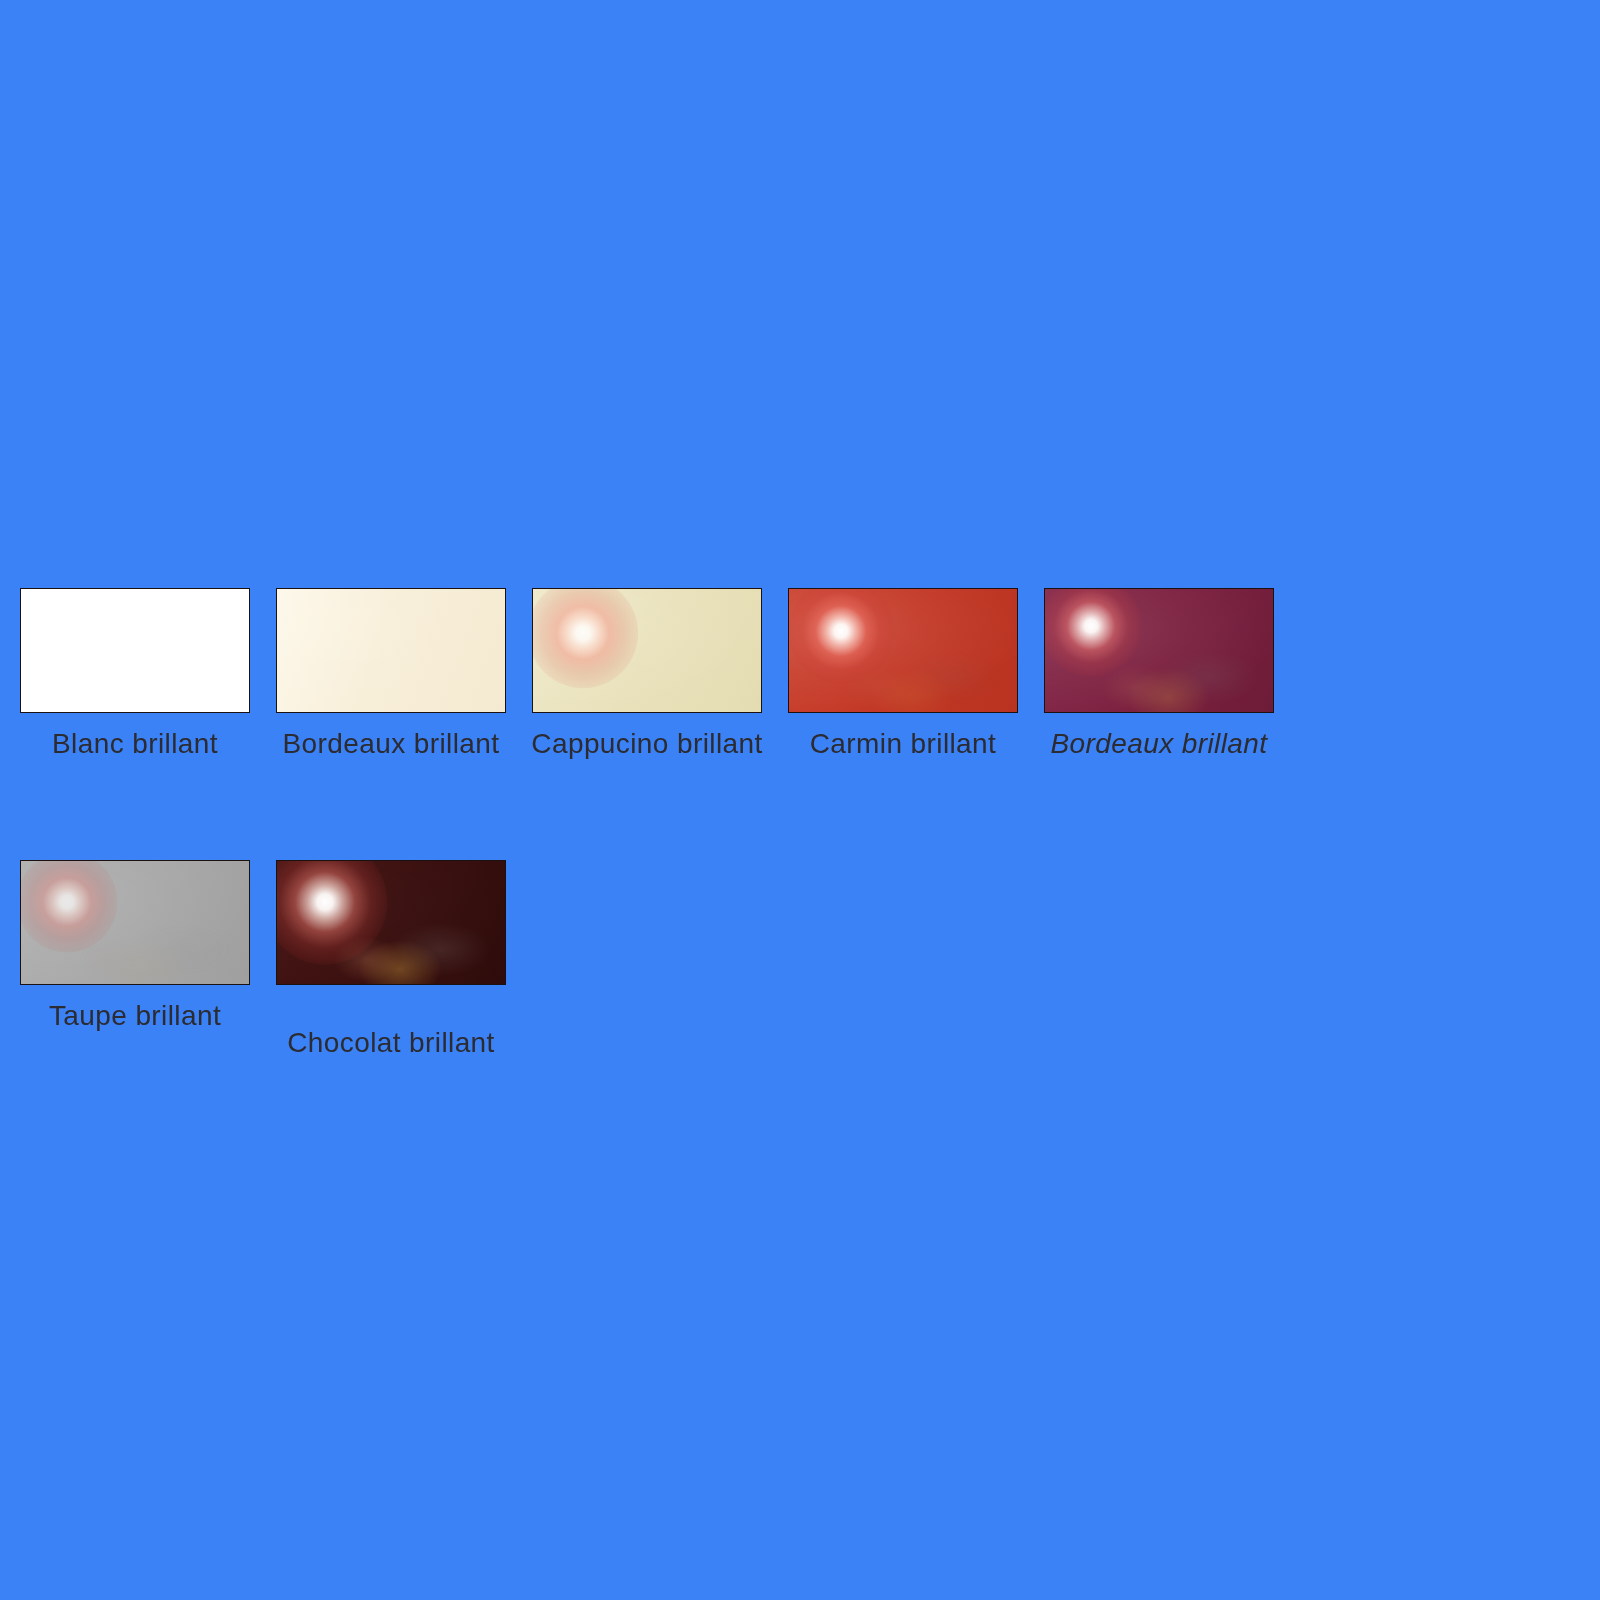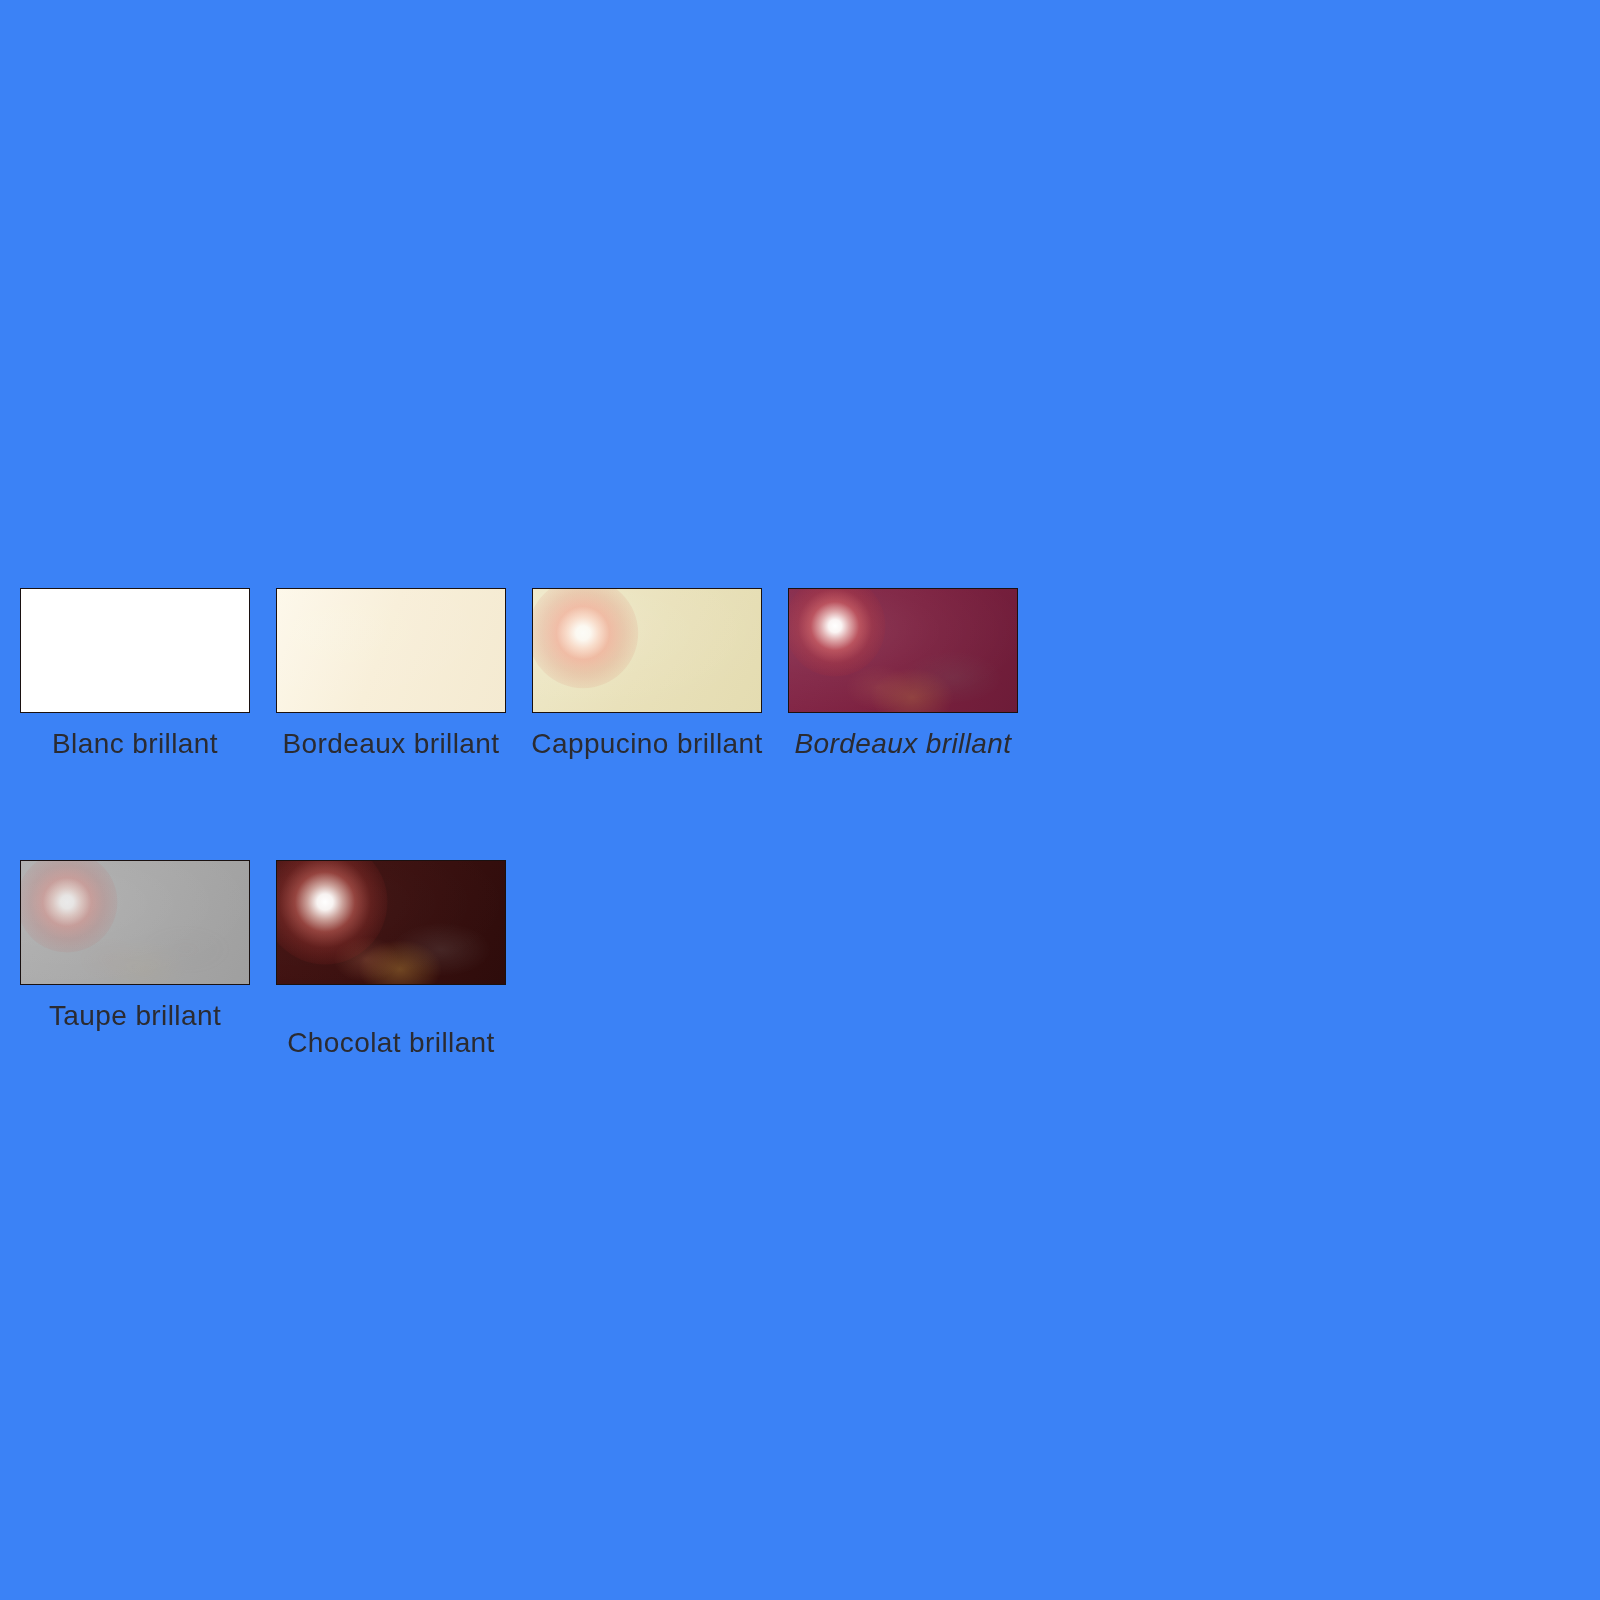--- a/index.html
+++ b/index.html
@@ -142,20 +142,29 @@
       <div class="swatch-cell">
         <div class="swatch-chip" style="border-color: rgb(26, 17, 16);">
           <div class="chip-base" style="background: linear-gradient(118deg, rgb(239, 233, 201) 0%, rgb(233, 225, 186) 50%, rgb(228, 220, 177) 100%);"></div>
           <div class="chip-sheen" style="opacity: 0.55;"></div>
           <div class="chip-blobs" style="opacity: 0;"></div>
           <div class="chip-spot" style="left: 22%; top: 36%; opacity: 0.85; transform: translate(-50%, -50%) scale(1.15);"></div>
         </div>
         <div class="swatch-label" style="color: rgb(43, 43, 49);">Cappucino brillant</div>
       </div>
 
+      <div class="swatch-cell">
+        <div class="swatch-chip" style="border-color: rgb(26, 17, 16);">
+          <div class="chip-base" style="background: linear-gradient(115deg, rgb(203, 66, 48) 0%, rgb(195, 56, 38) 48%, rgb(184, 51, 32) 100%);"></div>
+          <div class="chip-sheen" style="opacity: 0.45;"></div>
+          <div class="chip-blobs" style="opacity: 0.25;"></div>
+          <div class="chip-spot" style="left: 23%; top: 34%; opacity: 1; transform: translate(-50%, -50%) scale(1.1);"></div>
+        </div>
+        <div class="swatch-label" style="color: rgb(43, 43, 49);">Carmin brillant</div>
+      </div>
 
       <div class="swatch-cell">
         <div class="swatch-chip" style="border-color: rgb(26, 17, 16);">
           <div class="chip-base" style="background: linear-gradient(115deg, rgb(134, 41, 74) 0%, rgb(124, 33, 64) 50%, rgb(109, 28, 56) 100%);"></div>
           <div class="chip-sheen" style="opacity: 0.35;"></div>
           <div class="chip-blobs" style="opacity: 0.55;"></div>
           <div class="chip-spot" style="left: 20%; top: 30%; opacity: 1; transform: translate(-50%, -50%) scale(1.05);"></div>
         </div>
         <div class="swatch-label" style="color: rgb(43, 43, 49); font-style: italic;">Bordeaux brillant</div>
       </div>

